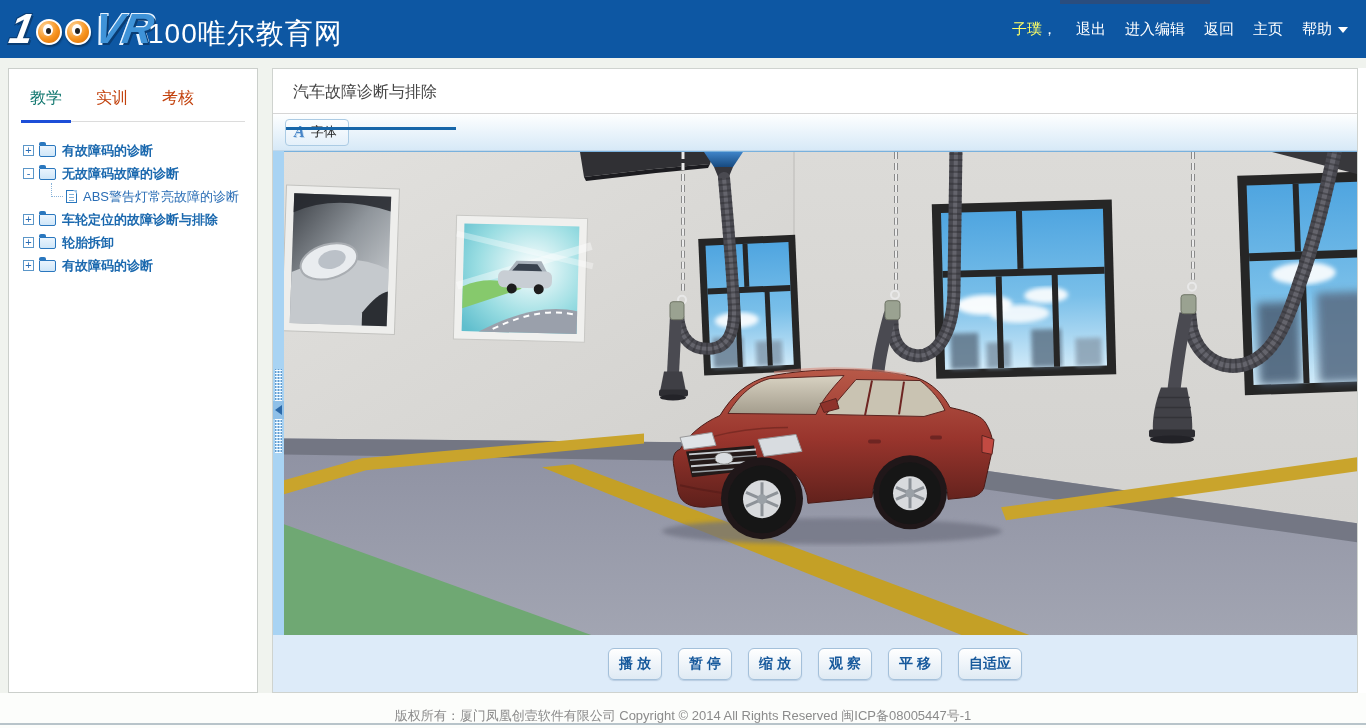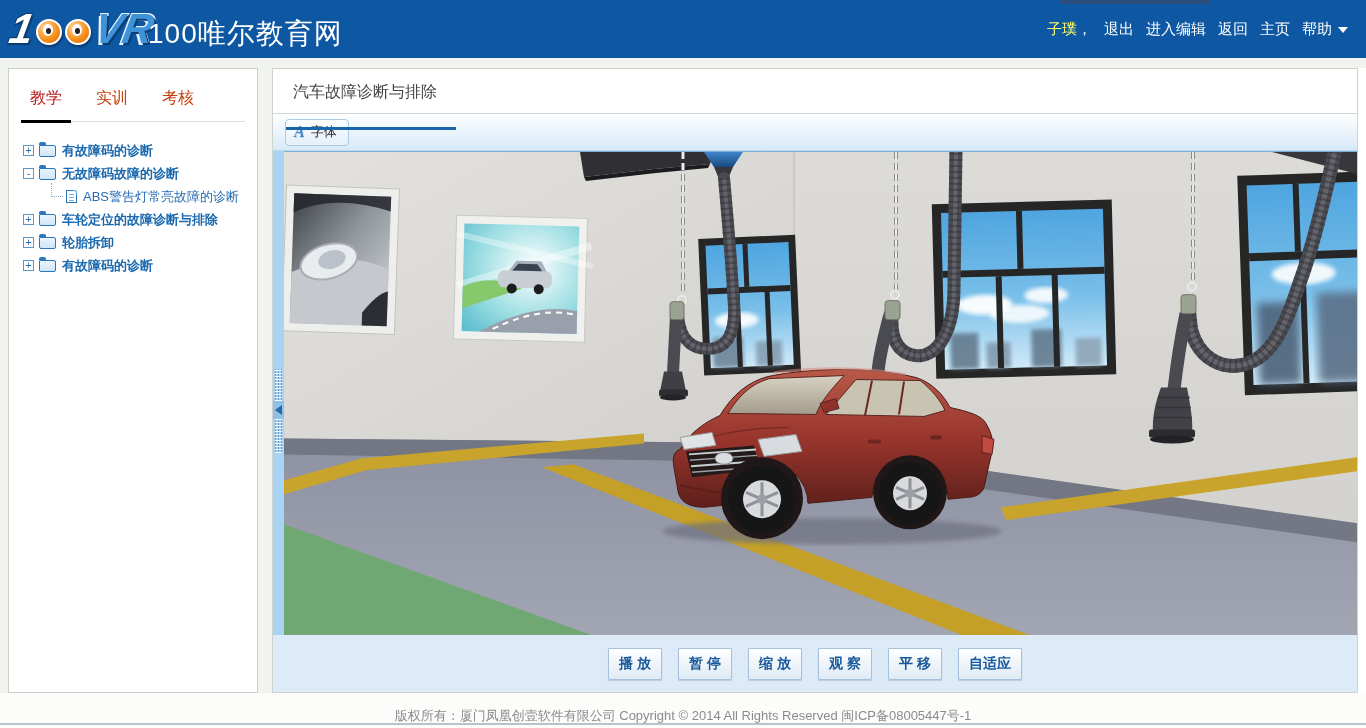--- a/index.html
+++ b/index.html
@@ -16,34 +16,34 @@
             background:radial-gradient(circle at 35% 30%, #ffd9a0, #f6921e 55%, #d96b00);
             border:2px solid #fff; box-shadow:1px 2px 2px rgba(0,0,0,.35); }
   .logo-o::after { content:''; position:absolute; left:5px; top:3px; width:10px; height:12px;
             background:#fff; border-radius:50%; }
   .logo-o::before { content:''; position:absolute; left:8px; top:7px; width:5px; height:6px;
             background:#222; border-radius:50%; z-index:2; }
   .logo-vr { font-style:italic; font-weight:900; font-size:42px; margin-left:4px; color:#3f93d8;
             transform:skewX(-10deg);
             text-shadow:2px 2px 0 #0a3d74,-1px -1px 0 #e8f4ff,1px -1px 0 #e8f4ff,-2px 2px 0 #e8f4ff; }
   .site-title { position:absolute; left:148px; top:15px; color:#fff; font-size:28px; letter-spacing:1px; }
-  .header-nav { position:absolute; right:18px; top:20px; display:flex; align-items:center; gap:12px;
+  .header-nav { position:absolute; right:18px; top:20px; display:flex; align-items:center; gap:19px;
             color:#fff; font-size:15px; }
   .nav-user-group { display:flex; align-items:center; }
   .nav-user { color:#ffff66; cursor:pointer; }
   .nav-item { cursor:pointer; white-space:nowrap; display:flex; align-items:center; }
   .chevron { display:inline-block; width:0; height:0; margin-left:6px; border-left:5px solid transparent;
             border-right:5px solid transparent; border-top:6px solid #fff; }
 
   
   .sidebar { position:absolute; left:8px; top:68px; width:250px; height:625px; background:#fff;
             border:1px solid #cbcfcb; }
   .side-tabs { display:flex; margin:15px 12px 0 12px; border-bottom:1px solid #dcdcdc; }
   .side-tab { font-size:16px; color:#c2410c; padding:4px 9px 11px 9px; margin-right:16px; cursor:pointer; }
-  .side-tab.active { color:#b91c1c; border-bottom:3px solid #000000; margin-bottom:-2px; }
+  .side-tab.active { color:#0f766e; border-bottom:3px solid #1d4ed8; margin-bottom:-2px; }
   .tree { margin:17px 4px 0 14px; font-size:13px; }
   .tree-row { display:flex; align-items:center; height:23px; cursor:pointer; white-space:nowrap; }
   .tree-row .label { font-weight:bold; color:#1a68ae; }
   .tree-row.child { margin-left:24px; }
   .tree-row.child .label { font-weight:normal; color:#2a6db5; }
   .tree-row.red .label { color:#e01f1f; }
   .toggle-box { width:11px; height:11px; border:1px solid #5b96c8; background:#fff; color:#2a6db5;
             font-size:11px; line-height:8px; text-align:center; margin-right:5px; flex:none; cursor:pointer; }
   .folder-icon { width:17px; height:12px; background:linear-gradient(#eaf4fd,#cfe6f8);
             border:1px solid #2a77be; border-radius:1px 2px 2px 2px; position:relative; margin-right:6px; flex:none; }
@@ -91,21 +91,21 @@
   .strip-arrow { position:absolute; left:0; top:250px; width:11px; height:18px; background:#8fc0e8;
             display:flex; align-items:center; justify-content:center; cursor:pointer; }
   .strip-arrow::after { content:''; width:0; height:0; border-top:5px solid transparent;
             border-bottom:5px solid transparent; border-right:7px solid #2c69a8; }
   svg.scene { position:absolute; left:11px; top:0; width:1073px; height:485px; display:block;
             background:#d9d8d5; border-top:1px solid #79b1dd; cursor:move; }
 
   .controls { position:absolute; left:0; bottom:0; width:100%; height:57px; background:#ddebf9;
             display:flex; align-items:center; justify-content:center; gap:16px; }
   .ctrl-btn { min-width:54px; padding:6px 10px; background:linear-gradient(#ffffff,#dfeaf4);
-            border:1px solid #a4c0da; border-radius:1px; font-size:14px; font-weight:bold; color:#17599c;
+            border:1px solid #a4c0da; border-radius:6px; font-size:14px; font-weight:bold; color:#17599c;
             text-align:center; box-shadow:0 1px 1px rgba(120,150,180,.35); cursor:pointer; white-space:nowrap; }
 
   
   .right-gutter { position:absolute; left:1358px; top:68px; width:8px; height:625px; background:#fff; }
   .footer { position:absolute; left:0; top:693px; width:1366px; height:35px; background:#fcfdfb; text-align:center; }
   .footer-text { padding-top:14px; font-size:13px; color:#8b8b8b; }
   .footer-line { position:absolute; bottom:3px; left:0; width:100%; height:2px; background:#b8c4ca; }
 </style>
 </head>
 <body>

